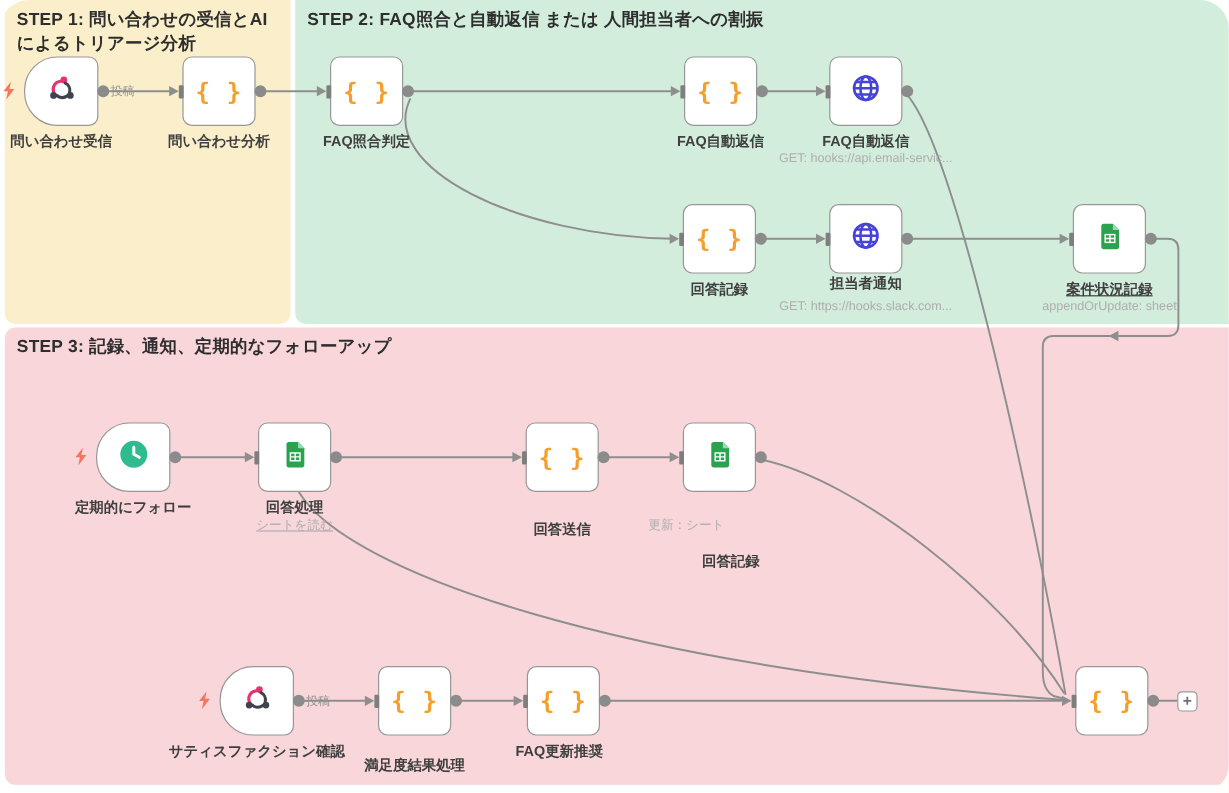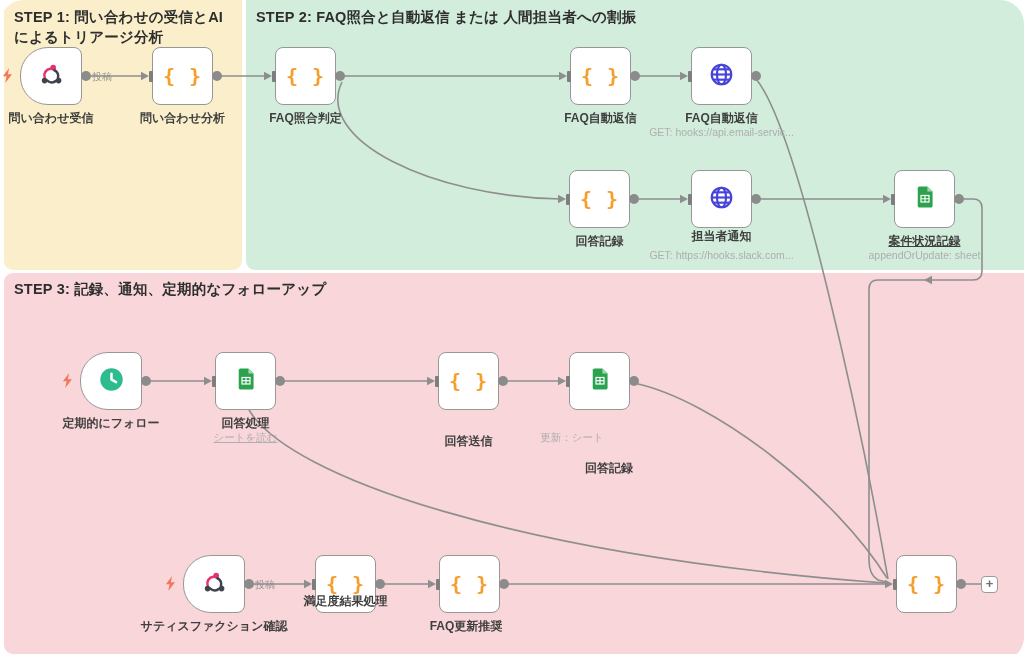--- a/index.html
+++ b/index.html
@@ -221,21 +221,21 @@
           </svg></span>
       </div>
       <div class="node-label" style="left: 119px; top: 618px;">サティスファクション確認</div>
       <div class="out-dot" style="left: 244px; top: 579px;"></div>
       <span class="bolt" style="left: 165px; top: 576px;"><svg width="13" height="15" viewBox="0 0 12 14">
           <path d="M6.6 0 0.8 7.6h3.4L3 14l6.2-8.2H5.4z" fill="#F4765C"></path>
         </svg></span>
       <div class="node" style="left: 315px; top: 555px; width: 61px; height: 58px;">
         <span><span class="code-ic">{ }</span></span>
       </div>
-      <div class="node-label" style="left: 250.5px; top: 593px;">満足度結果処理</div>
+      <div class="node-label" style="left: 250.5px; top: 630px;">満足度結果処理</div>
       <div class="out-dot" style="left: 375px; top: 579px;"></div>
       <div class="in-bar" style="left: 312px; top: 578.5px;"></div>
       <div class="node" style="left: 439px; top: 555px; width: 61px; height: 58px;">
         <span><span class="code-ic">{ }</span></span>
       </div>
       <div class="node-label" style="left: 371px; top: 618px;">FAQ更新推奨</div>
       <div class="out-dot" style="left: 499px; top: 579px;"></div>
       <div class="in-bar" style="left: 436px; top: 578.5px;"></div>
       <div class="node" style="left: 896px; top: 555px; width: 61px; height: 58px;">
         <span><span class="code-ic">{ }</span></span>

